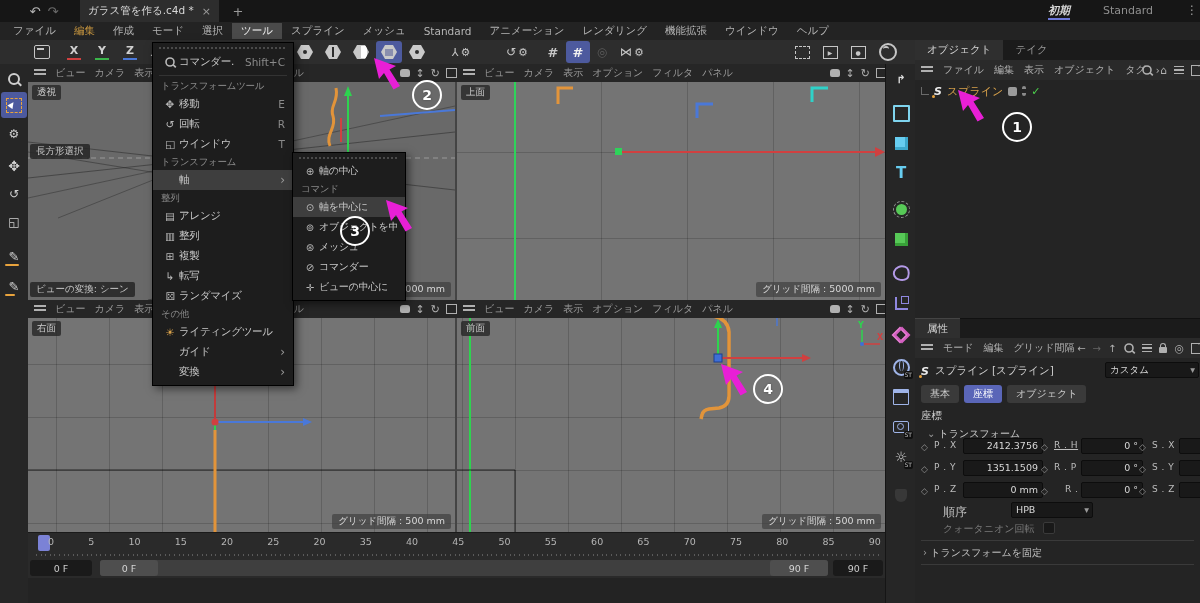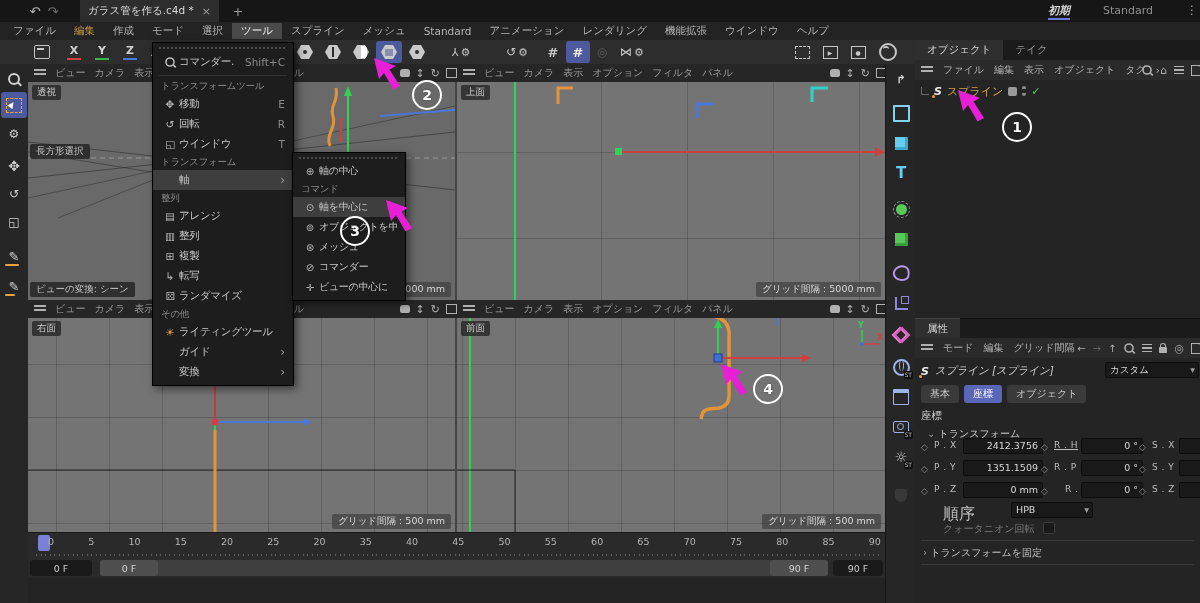--- a/index.html
+++ b/index.html
@@ -614,21 +614,21 @@
         <span class="g-uarr"></span>
         <span class="i-search" style="transform:scale(.8);"></span>
         <span class="i-filter"></span>
         <span class="i-lock"></span>
         <span class="g-target"></span>
         <span class="i-export"></span>
       </span>
     </div>
     <div class="abs flex" style="left:6px;top:322px;width:273px;height:18px;gap:6px;">
       <span class="i-spline">S</span>
-      <span style="font-size:10.5px;color:#cfcfcf;font-style:italic;">スプライン [スプライン]</span>
+      <span style="font-size:10.5px;color:#cfcfcf;">スプライン [スプライン]</span>
     </div>
     <div class="cdrop" style="left:190px;top:322px;width:84px;">
       <span>カスタム</span>
     </div>
     <div class="abs flex" style="left:6px;top:345px;gap:5px;">
       <span class="atabbtn">基本</span>
       <span class="atabbtn active">座標</span>
       <span class="atabbtn">オブジェクト</span>
     </div>
     <div class="abs sect" style="left:6px;top:369px;">座標</div>
@@ -659,21 +659,21 @@
       <span class="abs clabel" style="left:19px;top:444px;">P . Z</span>
       <span class="cinput" style="left:48px;top:442px;width:70px;">0 mm</span>
       <span class="abs dia" style="left:126px;top:444px;"></span>
       <span class="abs clabel" style="left:150px;top:444px;">R . B</span>
       <span class="cinput" style="left:166px;top:442px;width:52px;">0 °</span>
       <span class="abs dia" style="left:224px;top:444px;"></span>
       <span class="abs clabel" style="left:237px;top:444px;">S . Z</span>
       <span class="cinput" style="left:264px;top:442px;width:50px;"></span>
     </div>
 
-    <span class="abs" style="left:28px;top:464px;font-size:16px;color:#c0c0c0;">順序</span>
+    <span class="abs" style="left:28px;top:464px;font-size:12px;color:#c0c0c0;">順序</span>
     <div class="cdrop" style="left:96px;top:462px;width:72px;">
       <span>HPB</span>
     </div>
     <span class="abs dimtext" style="left:28px;top:482px;font-size:10px;">クォータニオン回転</span>
     <span class="abs chk" style="left:128px;top:482px;"></span>
     <div class="divline" style="top:500px;"></div>
     <div class="abs coll" style="left:8px;top:506px;font-size:10px;color:#c0c0c0;">
       <span>トランスフォームを固定</span>
     </div>
     <div class="divline" style="top:524px;"></div>

